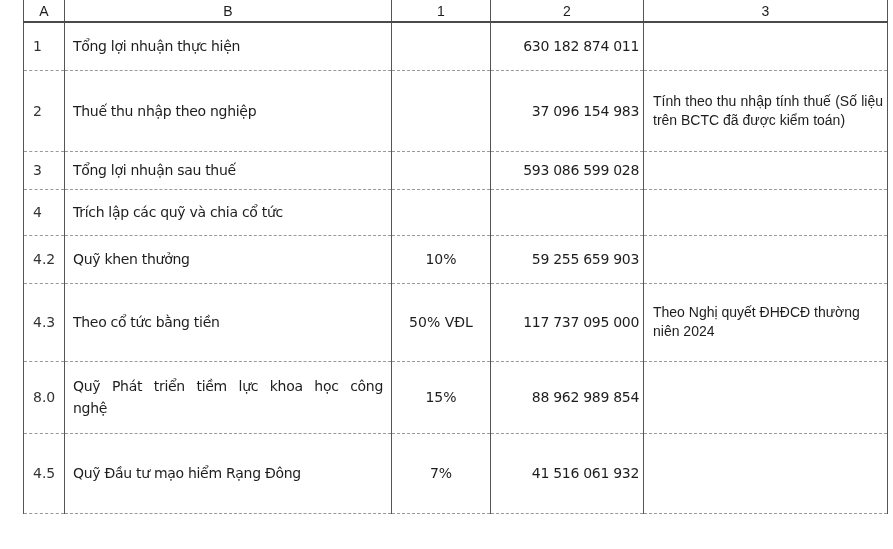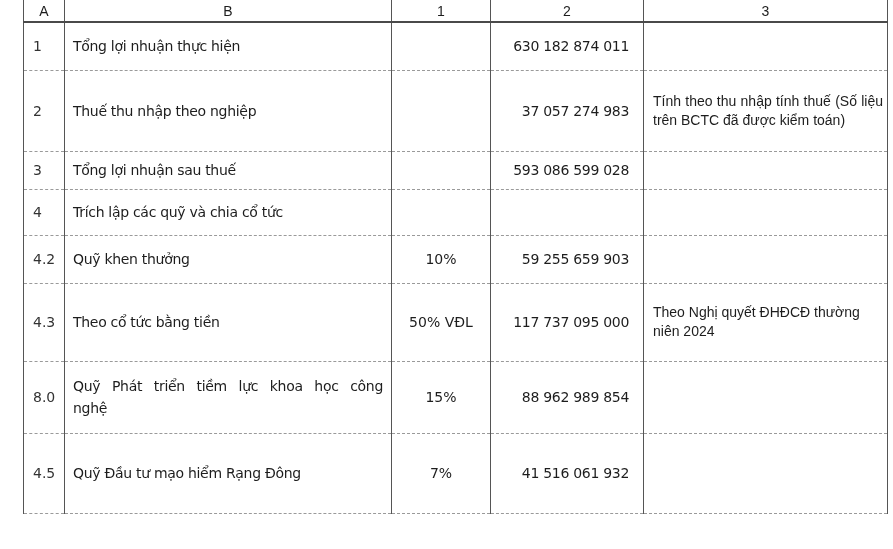--- a/index.html
+++ b/index.html
@@ -7,21 +7,21 @@
   .sheet { position: absolute; left: 23px; top: 0; width: 864px; }
   table { border-collapse: collapse; table-layout: fixed; width: 864px; color: #1d1d1d; }
   td, th { border: 1px solid #555; padding: 0 8px; vertical-align: middle; font-weight: normal; }
   tr.hrow td { border-bottom: 2px solid #4a4a4a; }
   tr.row td { border-bottom: 1px dashed #9a9a9a; border-top: 1px dashed #9a9a9a; }
   .hdr { font-family: "Liberation Sans", sans-serif; font-size: 14px; text-align: center; height: 21px; border-top: none; }
   .cA { font-family: "DejaVu Sans", sans-serif; font-size: 14px; color: #333; text-align: left; padding-left: 9px; }
   .cB { font-family: "DejaVu Sans", sans-serif; font-size: 14px; letter-spacing: -0.3px; }
   .cB.justify { text-align: justify; text-align-last: left; word-spacing: 4px; line-height: 22px; }
   .c1 { font-family: "DejaVu Sans", sans-serif; font-size: 14px; text-align: center; }
-  .c2 { font-family: "DejaVu Sans", sans-serif; font-size: 14px; text-align: right; padding-right: 14px; letter-spacing: -0.3px; }
+  .c2 { font-family: "DejaVu Sans", sans-serif; font-size: 14px; text-align: right; padding-right: 4px; letter-spacing: -0.3px; }
   .c3 { font-family: "Liberation Sans", sans-serif; font-size: 14px; line-height: 19px; padding-left: 9px; padding-right: 4px; }
   .c3.justify { text-align: justify; text-align-last: left; }
   .last td { border-bottom: none; }
 </style>
 </head>
 <body>
 
 <div class="sheet">
   <table>
     <colgroup>
@@ -45,21 +45,21 @@
       <td class="cB">Tổng lợi nhuận thực hiện</td>
       <td class="c1"></td>
       <td class="c2">630 182 874 011</td>
       <td class="c3"></td>
     </tr>
 
     <tr class="row" style="height:81px">
       <td class="cA">2</td>
       <td class="cB">Thuế thu nhập theo nghiệp</td>
       <td class="c1"></td>
-      <td class="c2">37 057 274 983</td>
+      <td class="c2">37 096 154 983</td>
       <td class="c3 justify">Tính theo thu nhập tính thuế (Số liệu trên BCTC đã được kiểm toán)</td>
     </tr>
 
     <tr class="row" style="height:38px">
       <td class="cA">3</td>
       <td class="cB">Tổng lợi nhuận sau thuế</td>
       <td class="c1"></td>
       <td class="c2">593 086 599 028</td>
       <td class="c3"></td>
     </tr>

